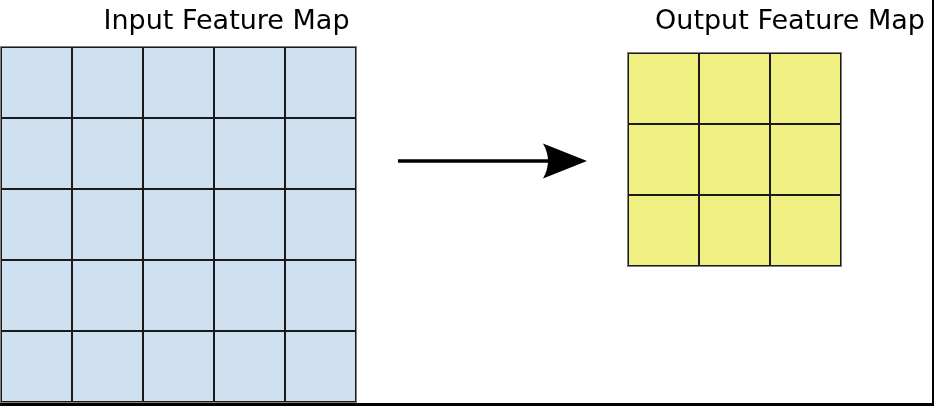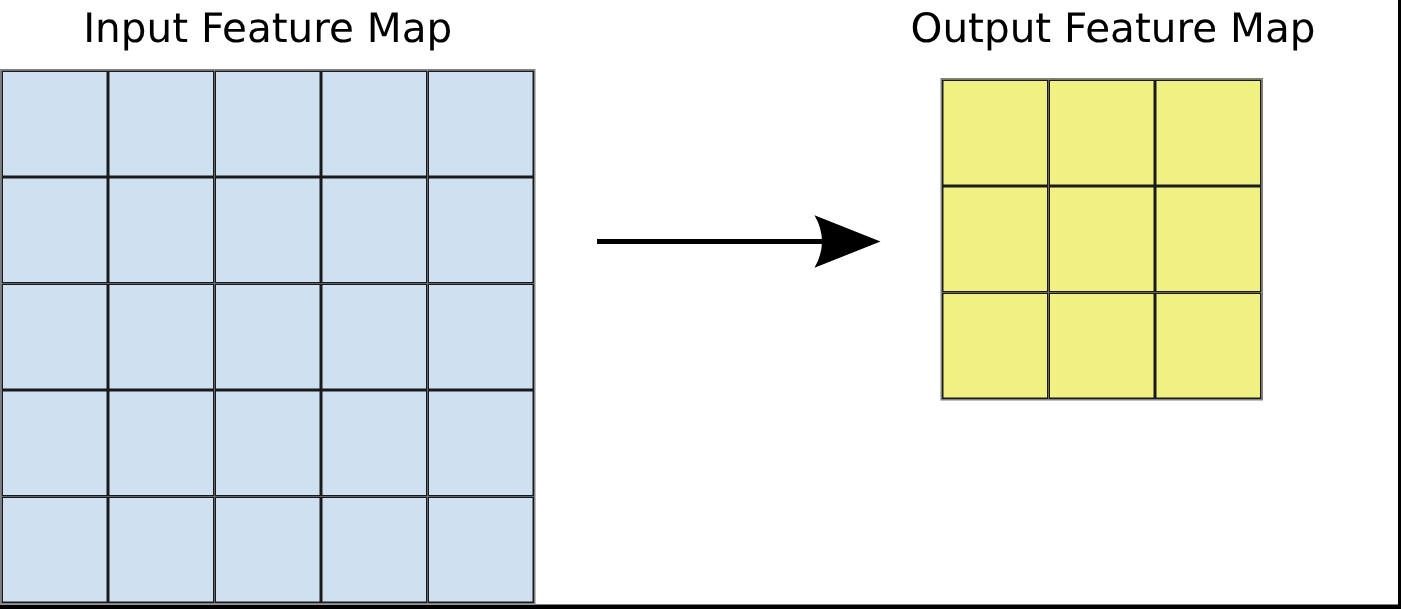--- a/index.html
+++ b/index.html
@@ -19,20 +19,21 @@
     overflow: hidden;
   }
   .map-title {
     position: absolute;
     top: 3px;
     font-size: 27px;
     line-height: 34px;
     color: #000000;
     text-align: center;
     white-space: nowrap;
+    padding-left: 48px;
   }
   .input-title  { left: 0px;   width: 357px; }
   .output-title { left: 542px; width: 400px; }
   .grid {
     position: absolute;
     display: grid;
     border: 1px solid #808080; 
     background: #ffffff;
   }
   .input-grid  { left: 0px;   top: 46px; }

